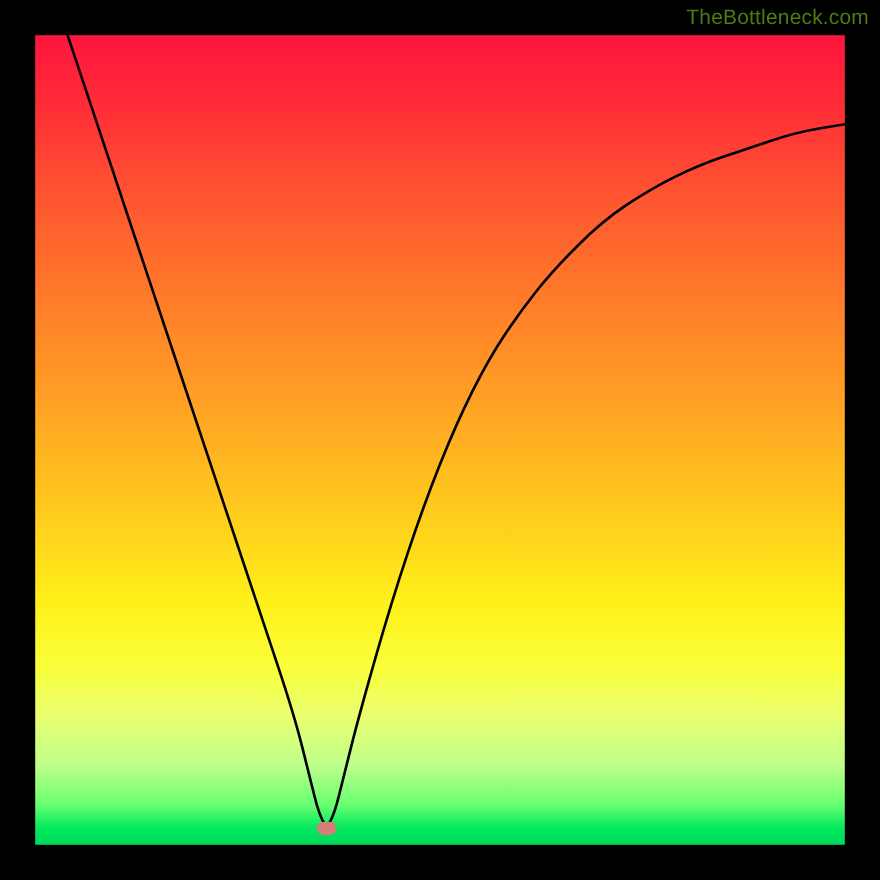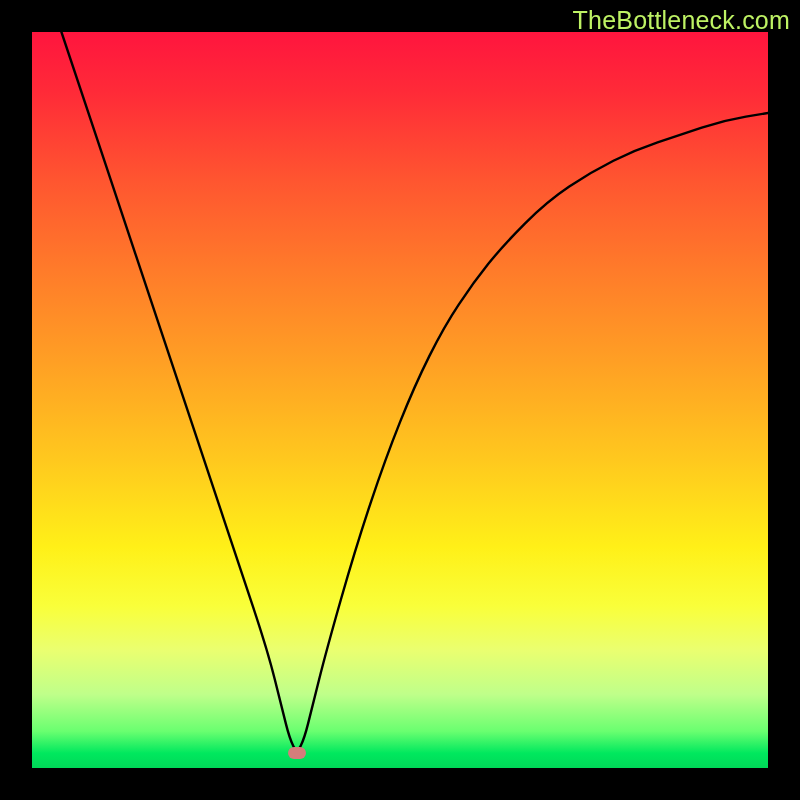--- a/index.html
+++ b/index.html
@@ -55,22 +55,22 @@
     width: 18px;
     height: 12px;
     background: #d57d7b;
     border-radius: 6px / 6px;
     transform: translate(-50%, -50%);
   }
   .watermark {
     position: absolute;
     top: 6px;
     right: 10px;
-    color: #bef264;
-    font-size: 25px;
+    color: #4d7c0f;
+    font-size: 19px;
     letter-spacing: 0.2px;
     font-weight: 400;
   }
 </style>
 </head>
 <body>
 
 <div class="frame">
   <div class="watermark">TheBottleneck.com</div>
 

